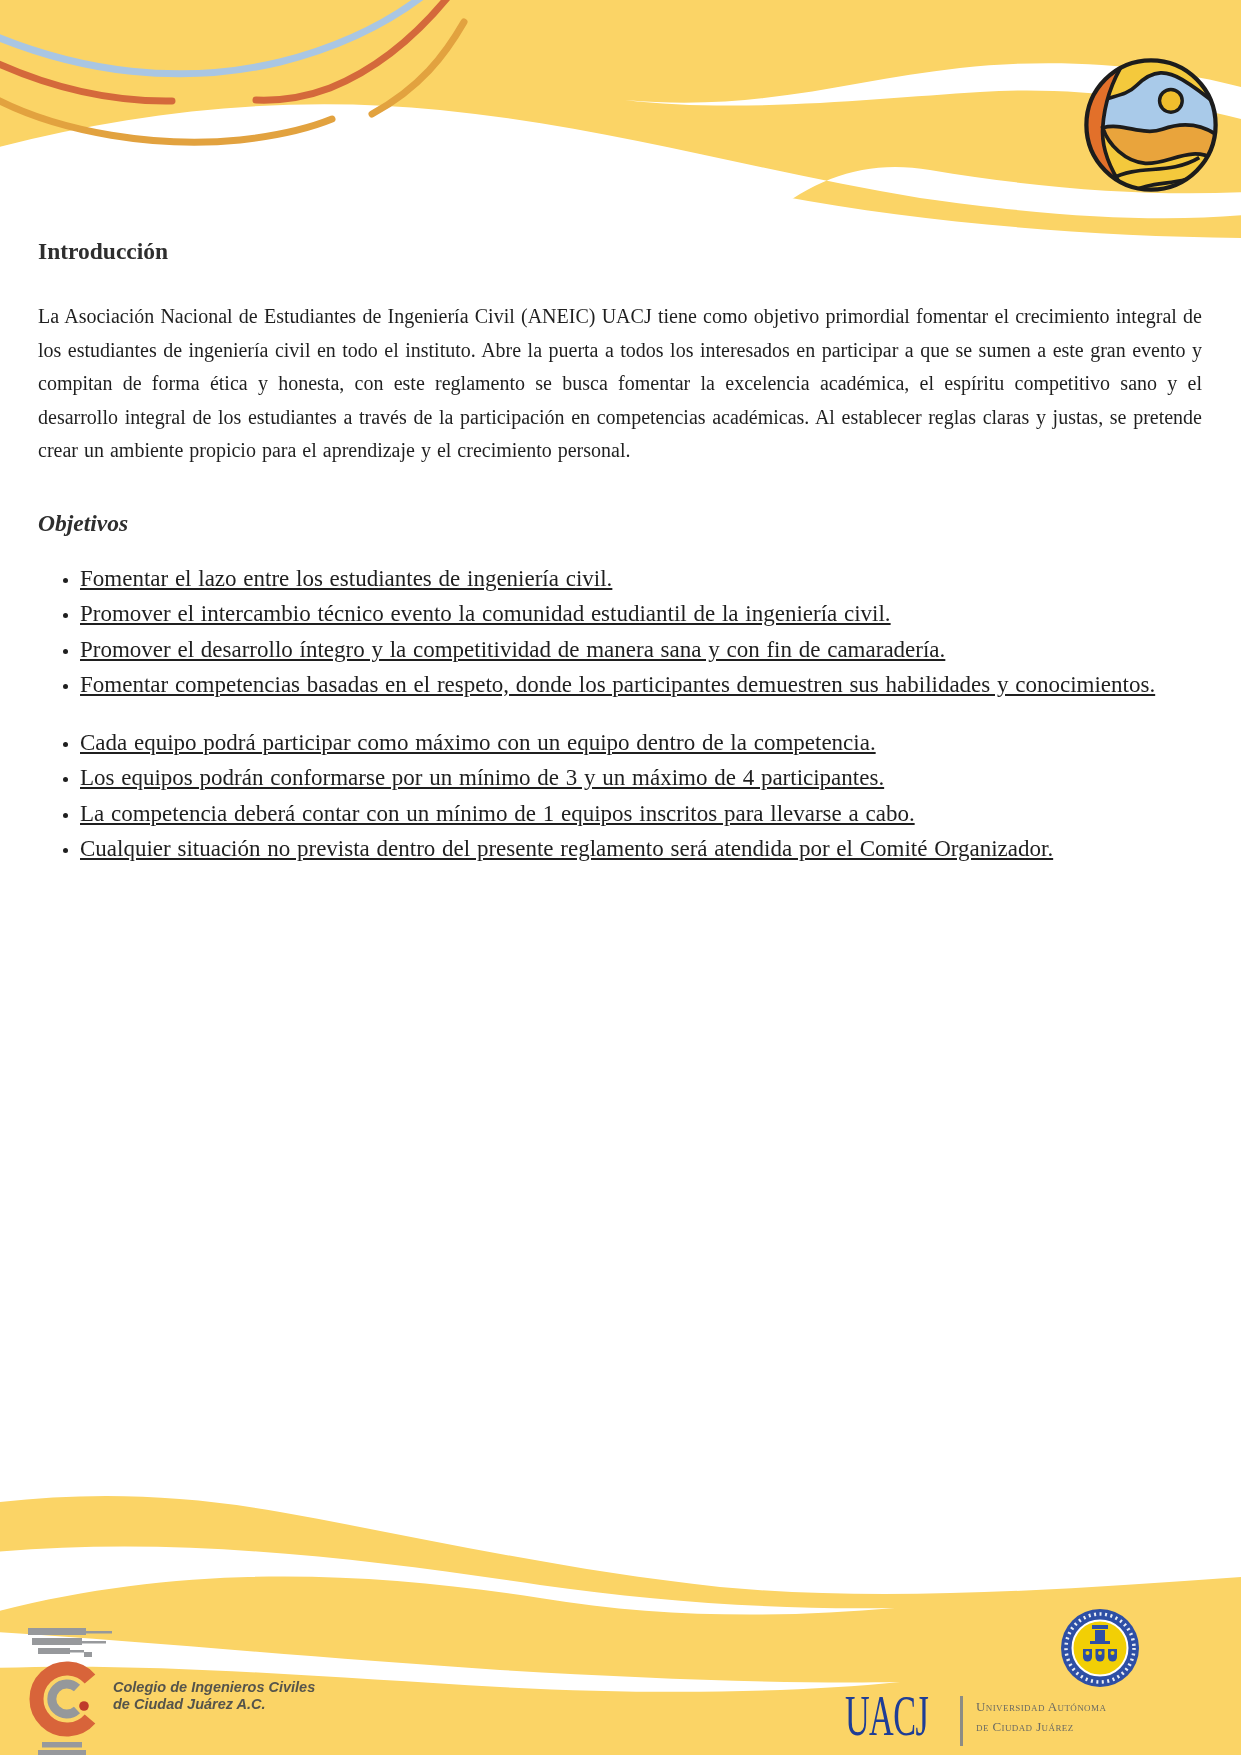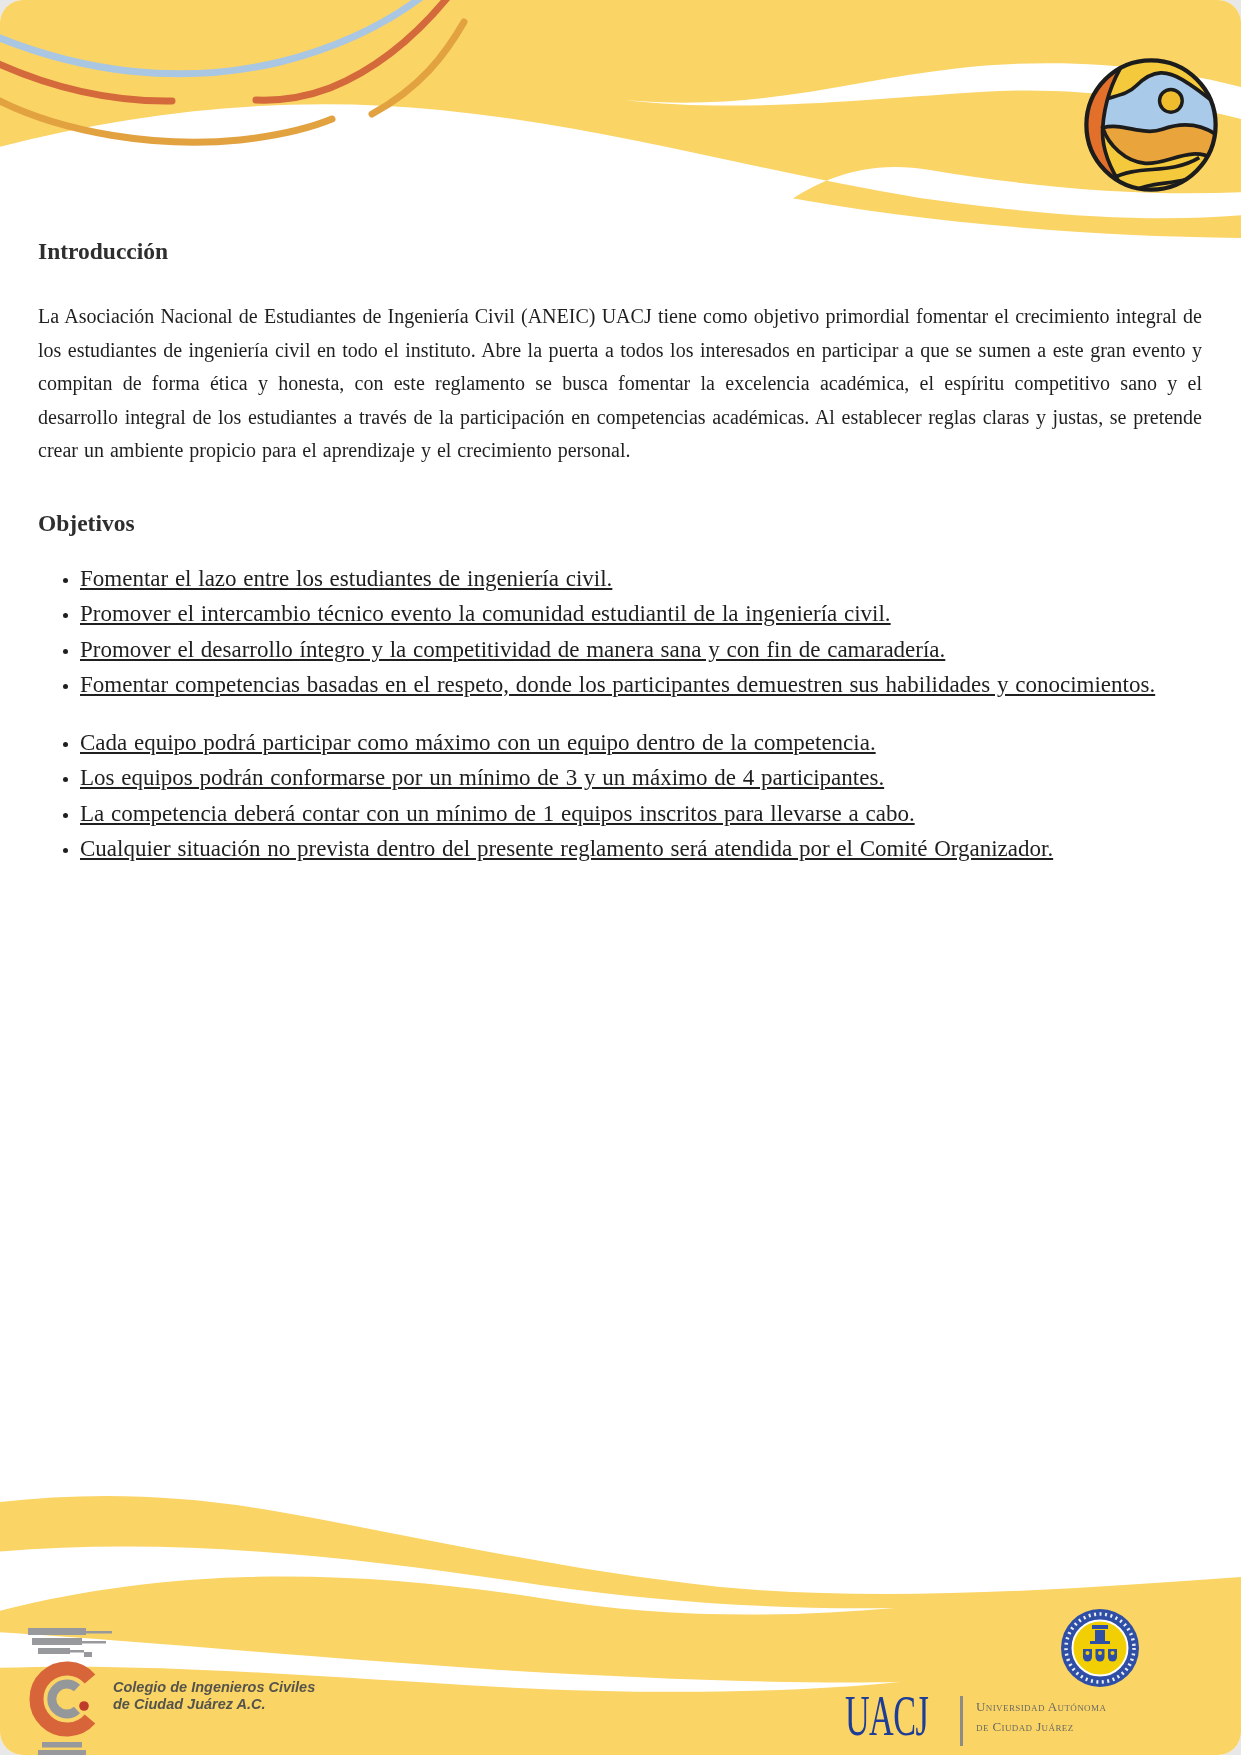--- a/index.html
+++ b/index.html
@@ -1,34 +1,33 @@
 <!DOCTYPE html>
 <html><head>
 <meta charset="utf-8">
 <style>
   html,body{margin:0;padding:0;background:#e8e8e8;}
   .page{
     position:relative;width:1241px;height:1755px;margin:0 auto;
     background:#ffffff;overflow:hidden;
     font-family:"Liberation Serif",serif;
-    border-radius:23px;
   }
   svg{display:block;}
   .hdr-svg{position:absolute;top:0;left:0;}
   .logo-svg{position:absolute;top:54px;left:1080px;}
   .ftr-svg{position:absolute;top:1490px;left:0;}
 
   .content{
     position:absolute;top:236px;left:38px;width:1164px;
     color:#1f1f1f;
   }
   .content h2{
     font-size:23.5px;font-weight:bold;color:#2e2e2e;margin:0;line-height:30px;
   }
-  .content h2.spaced{margin-top:40px;}
+  .content h2.spaced{margin-top:40px;font-style:italic;}
   .para{
     font-size:20px;line-height:33.5px;text-align:justify;
     margin:34px 0 0 0;word-spacing:1px;
   }
   .blist{
     margin:24px 0 0 0;padding:0 0 0 42px;
     font-size:23px;line-height:33.5px;list-style:disc;text-decoration:underline;
   }
   .blist li{text-align:justify;margin:2px 0;word-spacing:1px;}
   .blist li::marker{font-size:0.75em;color:#1f1f1f;}

